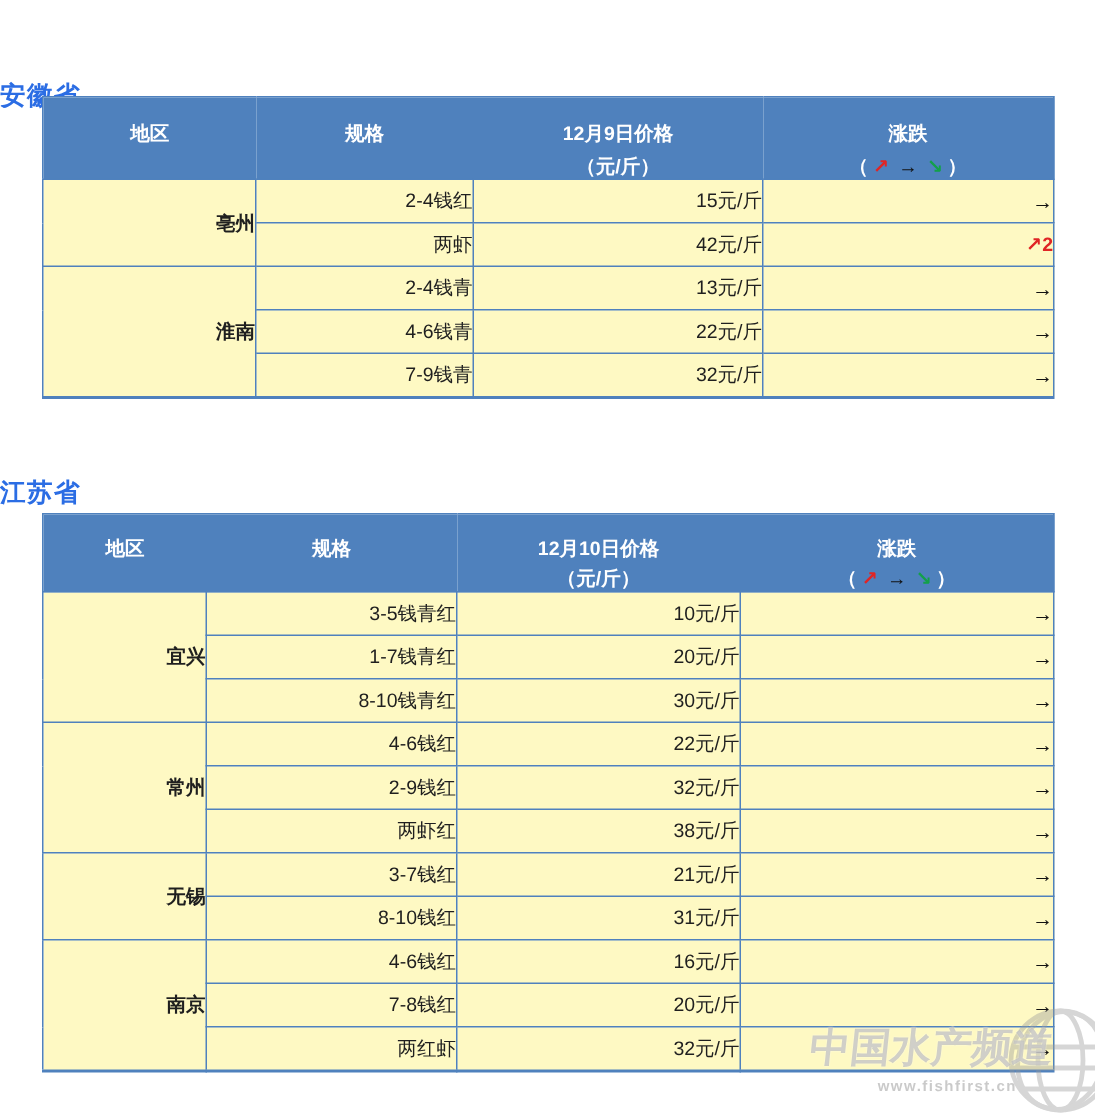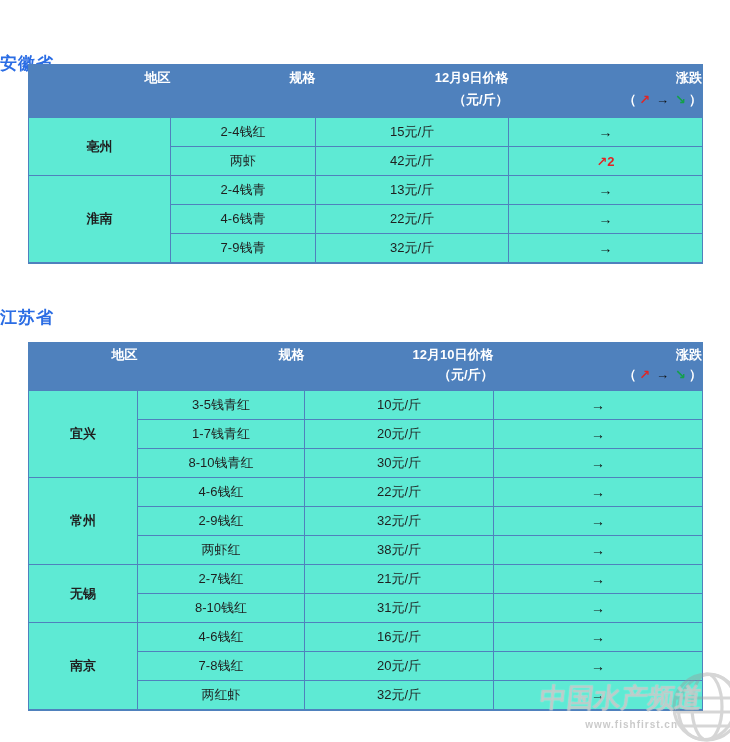--- a/index.html
+++ b/index.html
@@ -9,56 +9,56 @@
     font-family:"Liberation Sans","DejaVu Sans",sans-serif;
     color:var(--body_text,#1f1f1f);
   }
   .province-title {
     position:absolute; left:0; width:730px; text-align:left;
     font-size:17px; font-weight:bold; color:var(--title,#2b6de4);
     letter-spacing:1px;
     margin-top:24px;
   }
   #title-1 { top:28px; }
-  #title-2 { top:282px; }
+  #title-2 { top:293px; }
 
   table {
     border-collapse:collapse; table-layout:fixed;
     position:absolute; left:28px; width:674px;
     border:1px solid var(--border,#4f81bd);
     border-bottom-width:2px;
     background:#fff;
   }
   #table-1 { top:64px; }
   #table-2 { top:342px; }
 
   thead th {
     background:var(--header_bg,#4f81bd);
     color:var(--header_text,#ffffff);
     font-size:13px; font-weight:bold;
-    border:none; vertical-align:top; text-align:right;
-    padding-top:4px;
+    border:none; vertical-align:top; text-align:center;
+    padding-top:15px;
   }
   #table-1 thead th { height:53px; }
   #table-2 thead th { height:48px; }
   .h-l1 { height:23px; line-height:18px; }
   #table-2 .h-l1 { height:20px; line-height:16px; }
   .h-l2 { line-height:16px; font-size:13px; }
 
   .legend span { display:inline-block; }
   .legend .paren { color:var(--header_text,#fff); font-weight:bold; }
   .legend .up   { color:var(--up,#e02525); font-weight:bold; margin:0 3px; }
   .legend .flat { color:var(--flat,#111111); font-weight:bold; margin:0 3px; }
   .legend .down { color:var(--down,#13a04a); font-weight:bold; margin:0 3px; }
 
   tbody td {
     border:1px solid var(--border,#4f81bd);
-    height:29px; text-align:center; vertical-align:middle;
+    height:29px; text-align:right; vertical-align:middle;
     font-size:13px; color:var(--body_text,#1f1f1f);
-    background:#5eead4;
+    background:#fef9c3;
   }
   td.region { font-weight:bold;margin-left:17px; }
   td.chg { font-size:14px; color:var(--flat,#111111); }
   td.chg.up { color:var(--up,#e02525); font-weight:bold; font-size:13px; }
 
   .watermark {
     position:absolute; right:0; bottom:2px; width:220px; height:62px;
     pointer-events:none;
   }
   .wm-text {
@@ -195,21 +195,21 @@
       <td>32元/斤</td>
       <td class="chg flat">→</td>
     </tr>
     <tr>
       <td>两虾红</td>
       <td>38元/斤</td>
       <td class="chg flat">→</td>
     </tr>
     <tr>
       <td class="region" rowspan="2">无锡</td>
-      <td>2-7钱红</td>
+      <td>3-7钱红</td>
       <td>21元/斤</td>
       <td class="chg flat">→</td>
     </tr>
     <tr>
       <td>8-10钱红</td>
       <td>31元/斤</td>
       <td class="chg flat">→</td>
     </tr>
     <tr>
       <td class="region" rowspan="3">南京</td>

